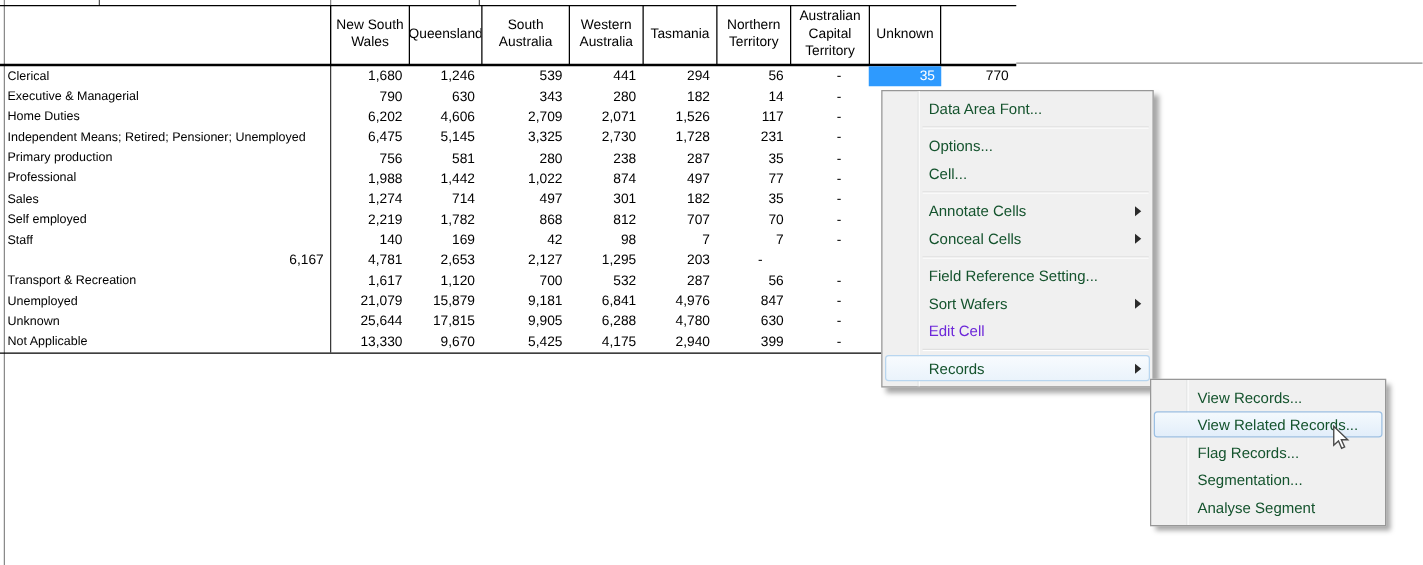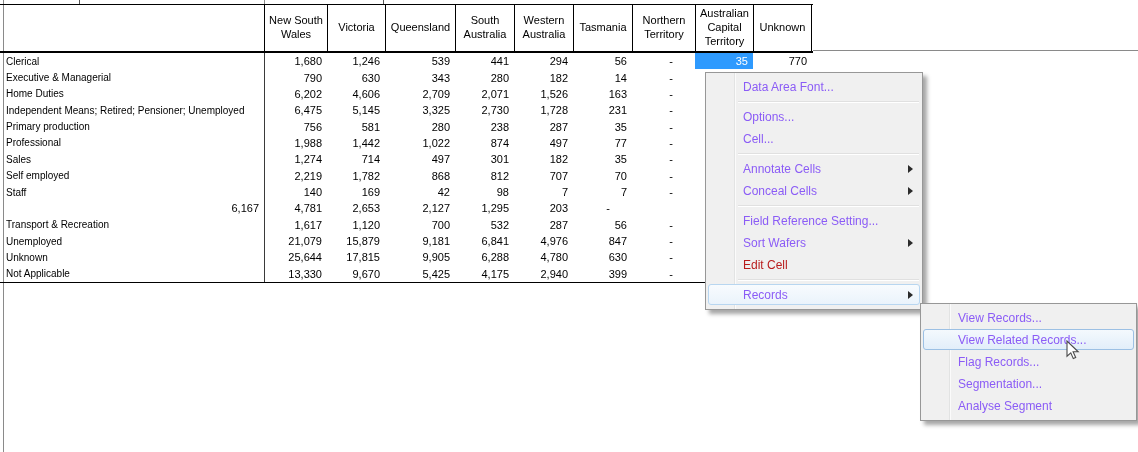--- a/index.html
+++ b/index.html
@@ -55,24 +55,24 @@
     padding:3px 0;box-sizing:border-box;z-index:10;
   }
   .menu::before{ 
     content:"";position:absolute;left:28px;top:0;bottom:0;width:1px;background:#e2e3e3;
   }
   .menu::after{
     content:"";position:absolute;left:29px;top:0;bottom:0;width:1px;background:#fbfbfb;
   }
   .mitem{
     position:relative;height:22px;line-height:22px;
-    padding-left:37px;font-size:12px;color:#8b5cf6;white-space:nowrap;
+    padding-left:37px;font-size:12px;color:#14532d;white-space:nowrap;
   }
   .mitem .mlabel{position:relative;z-index:2;}
-  .mitem.disabled{color:#b91c1c;}
+  .mitem.disabled{color:#6d28d9;}
   .mitem .arrow{
     position:absolute;right:9px;top:50%;transform:translateY(-50%);
     width:0;height:0;border-top:4px solid transparent;border-bottom:4px solid transparent;
     border-left:5px solid #2b2b2b;z-index:2;
   }
   .mitem.hl::before{
     content:"";position:absolute;left:2px;right:2px;top:0px;bottom:1px;
     border:1px solid #b8d6f0;border-radius:3px;
     background:linear-gradient(180deg,#f8fbfe 0%,#eaf3fb 100%);
     z-index:1;
@@ -98,21 +98,20 @@
 <div class="line" style="left:264px;top:52px;width:1px;height:230px;background:#3a3a3a;"></div>
 <div class="line" style="left:79px;top:0;width:1px;height:4px;background:#555;"></div>
 <div class="line" style="left:383px;top:0;width:1px;height:4px;background:#555;"></div>
 <div class="line" style="left:0;top:4px;width:813px;height:1px;"></div>
 <div class="line" style="left:0;top:51px;width:813px;height:2px;"></div>
 <div class="gray-line" style="left:813px;top:50px;width:325px;height:1px;"></div>
 <div class="line" style="left:0;top:282px;width:813px;height:1px;"></div>
 
 <div id="header-cells">
     <div class="hcell">New South Wales</div>
-    <div class="hcell">Victoria</div>
     <div class="hcell">Queensland</div>
     <div class="hcell">South Australia</div>
     <div class="hcell">Western Australia</div>
     <div class="hcell">Tasmania</div>
     <div class="hcell">Northern Territory</div>
     <div class="hcell">Australian Capital Territory</div>
     <div class="hcell">Unknown</div>
   </div>
 
 <div id="table-body">
@@ -140,21 +139,21 @@
       <div class="dcell"></div>
       <div class="dcell"></div>
     </div>
     <div class="trow">
       <div class="rlabel">Home Duties</div>
       <div class="dcell">6,202</div>
       <div class="dcell">4,606</div>
       <div class="dcell">2,709</div>
       <div class="dcell">2,071</div>
       <div class="dcell">1,526</div>
-      <div class="dcell">163</div>
+      <div class="dcell">117</div>
       <div class="dcell dash">-</div>
       <div class="dcell"></div>
       <div class="dcell"></div>
     </div>
     <div class="trow">
       <div class="rlabel">Independent Means; Retired; Pensioner; Unemployed</div>
       <div class="dcell">6,475</div>
       <div class="dcell">5,145</div>
       <div class="dcell">3,325</div>
       <div class="dcell">2,730</div>
@@ -294,21 +293,21 @@
     <div class="mitem"><span class="mlabel">Annotate Cells</span><span class="arrow"></span></div>
     <div class="mitem"><span class="mlabel">Conceal Cells</span><span class="arrow"></span></div>
     <div class="msep"></div>
     <div class="mitem"><span class="mlabel">Field Reference Setting...</span></div>
     <div class="mitem"><span class="mlabel">Sort Wafers</span><span class="arrow"></span></div>
     <div class="mitem disabled"><span class="mlabel">Edit Cell</span></div>
     <div class="msep"></div>
     <div class="mitem hl"><span class="mlabel">Records</span><span class="arrow"></span></div>
   </div>
 
-<div id="records-submenu" class="menu" style="left:920px;top:303px;width:217px;">
+<div id="records-submenu" class="menu" style="left:920px;top:303px;width:189px;">
     <div class="mitem"><span class="mlabel">View Records...</span></div>
     <div class="mitem hl-strong"><span class="mlabel">View Related Records...</span></div>
     <div class="mitem"><span class="mlabel">Flag Records...</span></div>
     <div class="mitem"><span class="mlabel">Segmentation...</span></div>
     <div class="mitem"><span class="mlabel">Analyse Segment</span></div>
   </div>
 
 <div id="cursor">
   <svg width="14" height="21" viewBox="0 0 14 21">
     <path d="M1 1 L1 16.2 L4.8 12.8 L7.3 18.6 L9.7 17.5 L7.1 11.8 L12.2 11.8 Z" fill="#ffffff" stroke="#4a4a4a" stroke-width="1.1"></path>

